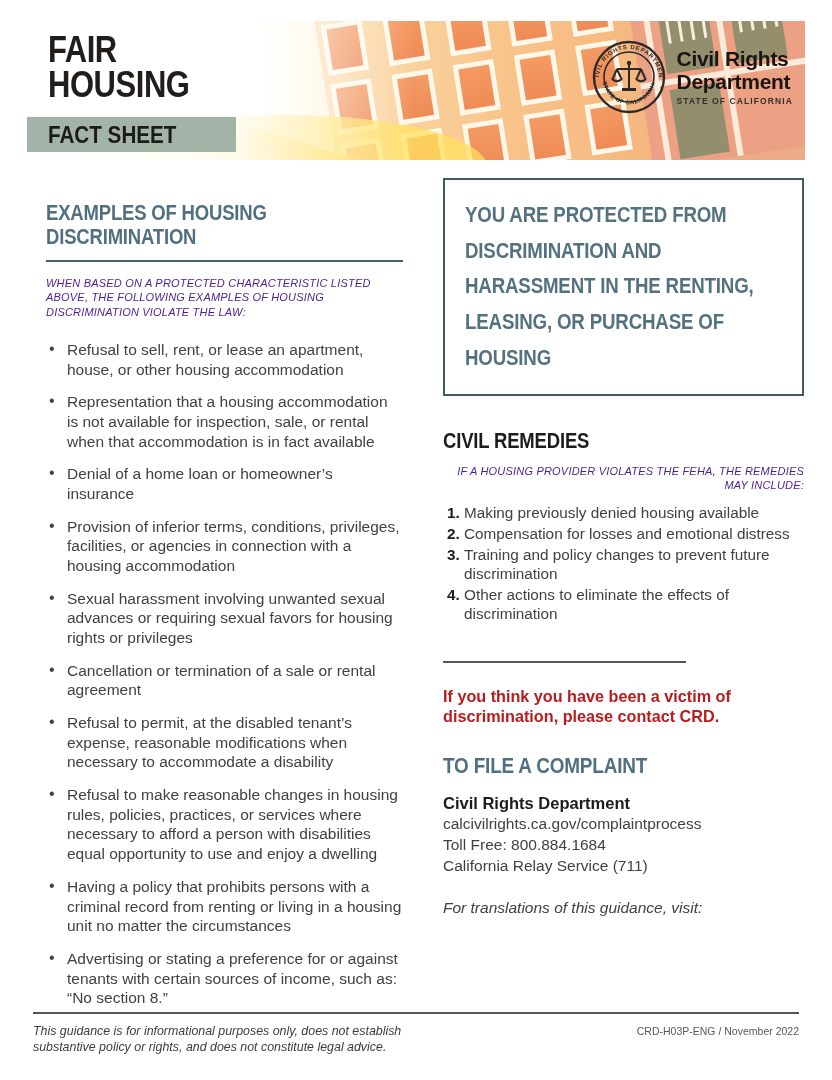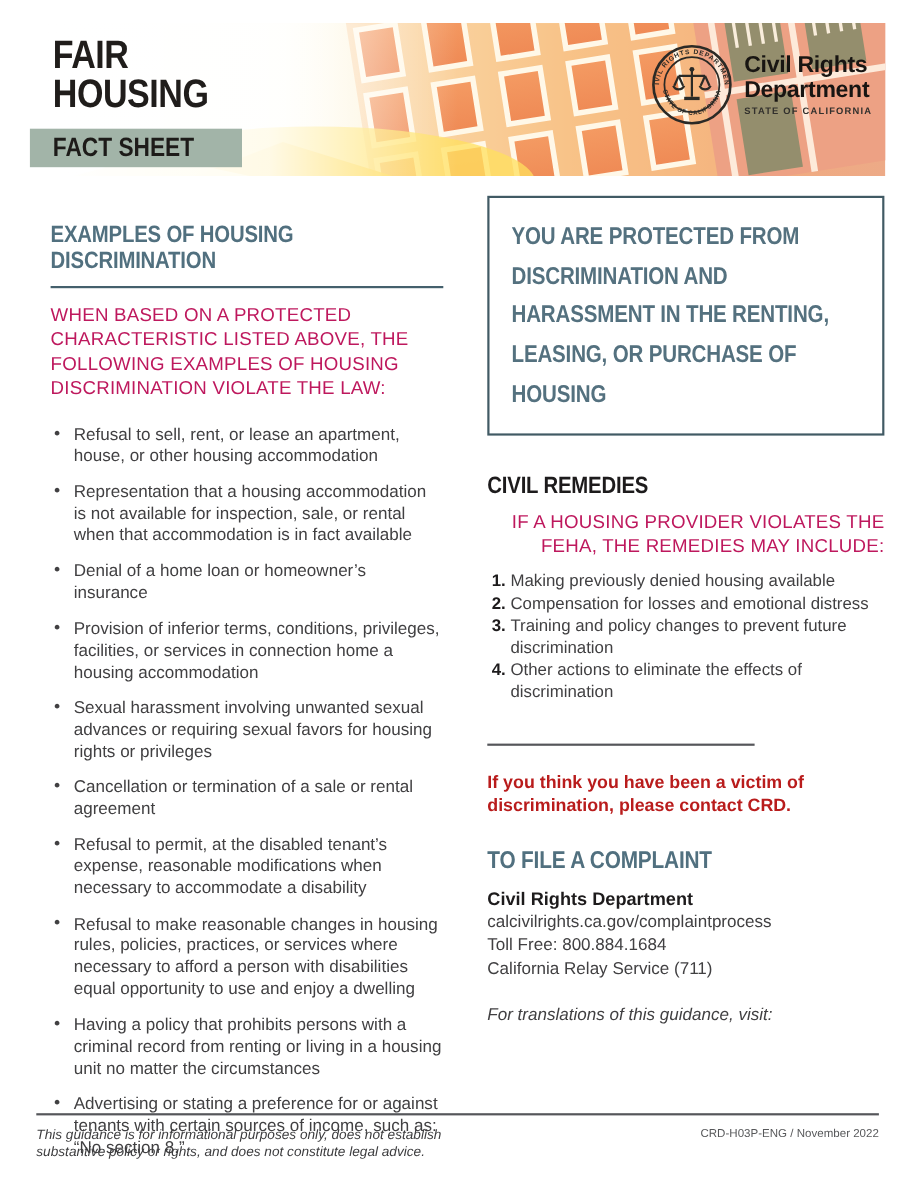--- a/index.html
+++ b/index.html
@@ -15,38 +15,38 @@
 
   
   .header-banner { position: absolute; left: 27px; top: 21px; width: 778px; height: 139px; overflow: hidden; }
   .photo-svg { position: absolute; left: 0; top: 0; }
   .masthead { position: absolute; left: 21px; top: 12px; z-index: 2; }
   .masthead .title {
     font-size: 36px; font-weight: bold; color: #201d1b; line-height: 0.97;
     letter-spacing: -0.5px;
   }
   .fact-band {
-    position: absolute; left: 0; top: 96px; width: 193px; height: 35px;
+    position: absolute; left: 0; top: 96px; width: 209px; height: 35px;
     z-index: 1; display: flex; align-items: center; padding-left: 21px; justify-content: flex-end;
   }
   .fact-band .fact-text { font-size: 24px; font-weight: bold; color: #1d1b19; letter-spacing: 0; }
   .logo-block { position: absolute; right: 12px; top: 18px; z-index: 2; display: flex; align-items: center; }
   .seal { margin-right: 10px; }
   .logo-name { font-size: 21px; font-weight: bold; color: #181512; line-height: 1.06; letter-spacing: -0.3px; }
   .logo-tagline { font-size: 8.5px; font-weight: bold; color: #32302d; letter-spacing: 1.1px; margin-top: 3px; }
 
   
   .col-left  { position: absolute; left: 46px;  top: 201px; width: 357px; }
   .col-right { position: absolute; left: 443px; top: 178px; width: 361px; }
 
   .slate-h { font-size: 21.5px; font-weight: bold; color: #51707f; line-height: 1.12; letter-spacing: -0.2px; }
   .black-h { font-size: 21.5px; font-weight: bold; color: #1d1b1c; line-height: 1.1; letter-spacing: -0.2px; }
   .rule-under { border: none; border-top: 2px solid #44606c; margin-top: 11px; }
 
-  .caps-intro { margin-top: 14px; font-size: 17px; line-height: 1.3; color: #be185d; letter-spacing: 0.2px; }
+  .caps-intro { margin-top: 14px; font-size: 11px; line-height: 1.3; color: #4c1d95; letter-spacing: 0.2px; font-style: italic; }
 
   .bullet-list { list-style: none; margin-top: 21px; }
   .bullet-list li {
     position: relative; padding-left: 21px; margin-bottom: 13px;
     font-size: 15.5px; line-height: 1.27; color: #414042;
   }
   .bullet-list li::before { content: "\2022"; position: absolute; left: 3px; top: -1px; font-size: 16px; color: #414042; }
 
   .protect-box { border: 2px solid #415a64; padding: 17px 20px 19px 20px; }
   .protect-box .box-h { font-size: 22px; font-weight: bold; color: #54717f; line-height: 1.62; letter-spacing: -0.2px; }
@@ -203,21 +203,21 @@
   </div>
 
   <div class="col-left">
     <h2 class="slate-h cond">EXAMPLES OF HOUSING DISCRIMINATION</h2>
     <hr class="rule-under">
     <p class="caps-intro">WHEN BASED ON A PROTECTED CHARACTERISTIC LISTED ABOVE, THE FOLLOWING EXAMPLES OF HOUSING DISCRIMINATION VIOLATE THE LAW:</p>
     <ul class="bullet-list">
       <li>Refusal to sell, rent, or lease an apartment, house, or other housing accommodation</li>
       <li>Representation that a housing accommodation is not available for inspection, sale, or rental when that accommodation is in fact available</li>
       <li>Denial of a home loan or homeowner’s insurance</li>
-      <li>Provision of inferior terms, conditions, privileges, facilities, or services in connection home a housing accommodation</li>
+      <li>Provision of inferior terms, conditions, privileges, facilities, or agencies in connection with a housing accommodation</li>
       <li>Sexual harassment involving unwanted sexual advances or requiring sexual favors for housing rights or privileges</li>
       <li>Cancellation or termination of a sale or rental agreement</li>
       <li>Refusal to permit, at the disabled tenant’s expense, reasonable modifications when necessary to accommodate a disability</li>
       <li>Refusal to make reasonable changes in housing rules, policies, practices, or services where necessary to afford a person with disabilities equal opportunity to use and enjoy a dwelling</li>
       <li>Having a policy that prohibits persons with a criminal record from renting or living in a housing unit no matter the circumstances</li>
       <li>Advertising or stating a preference for or against tenants with certain sources of income, such as: “No section 8.”</li>
     </ul>
   </div>
 
   <div class="col-right">

